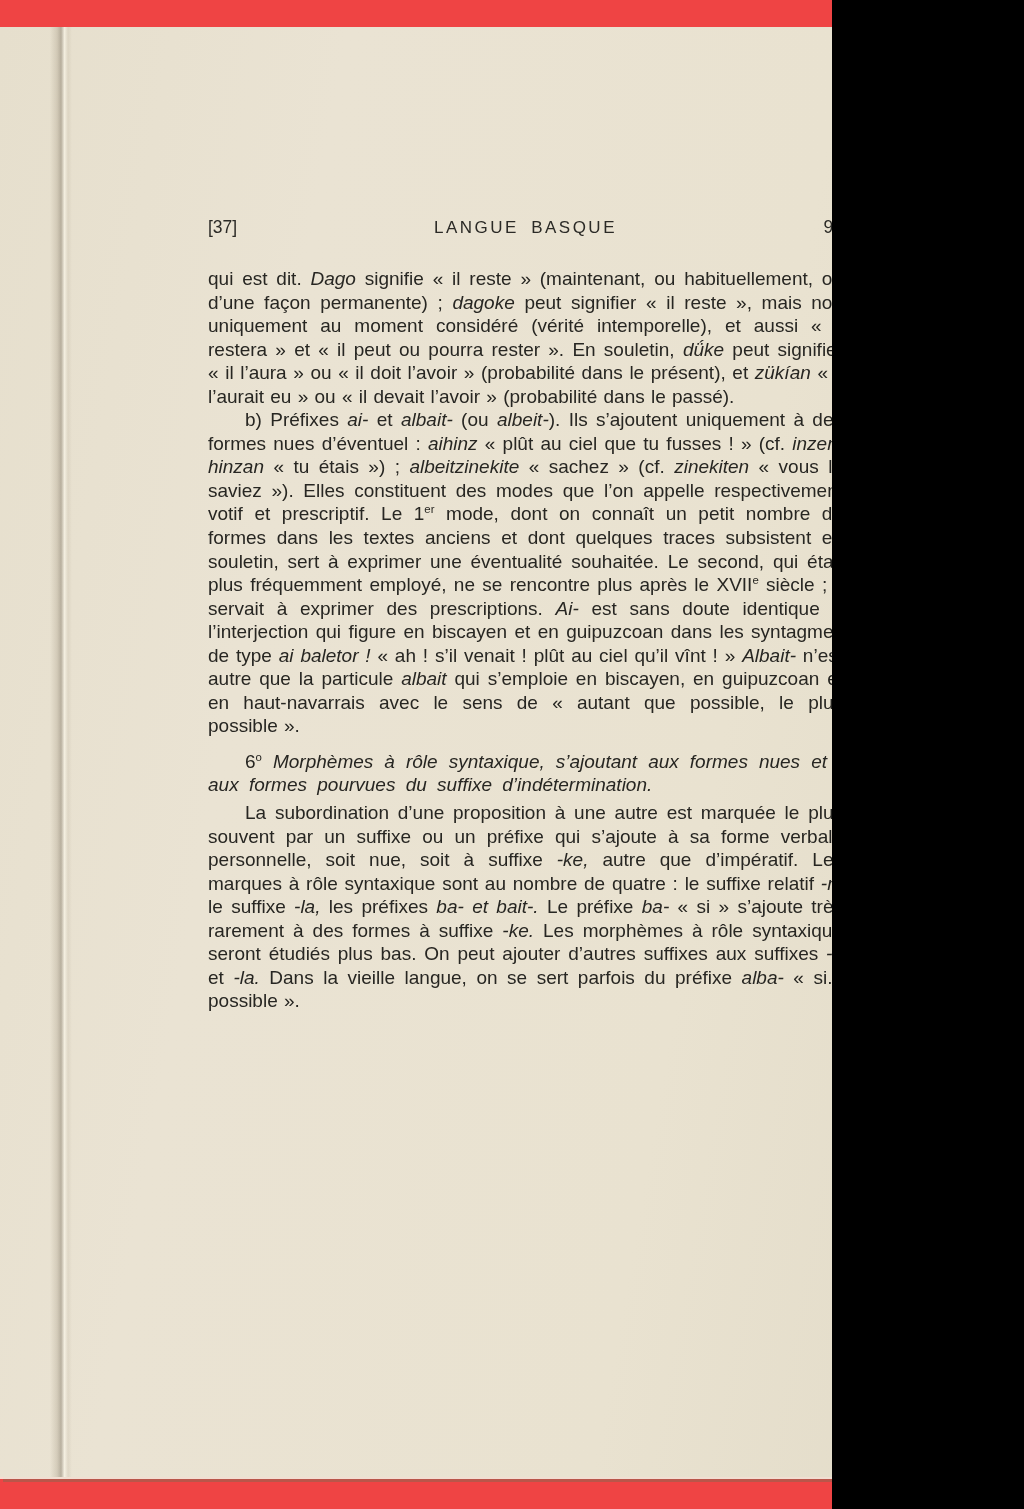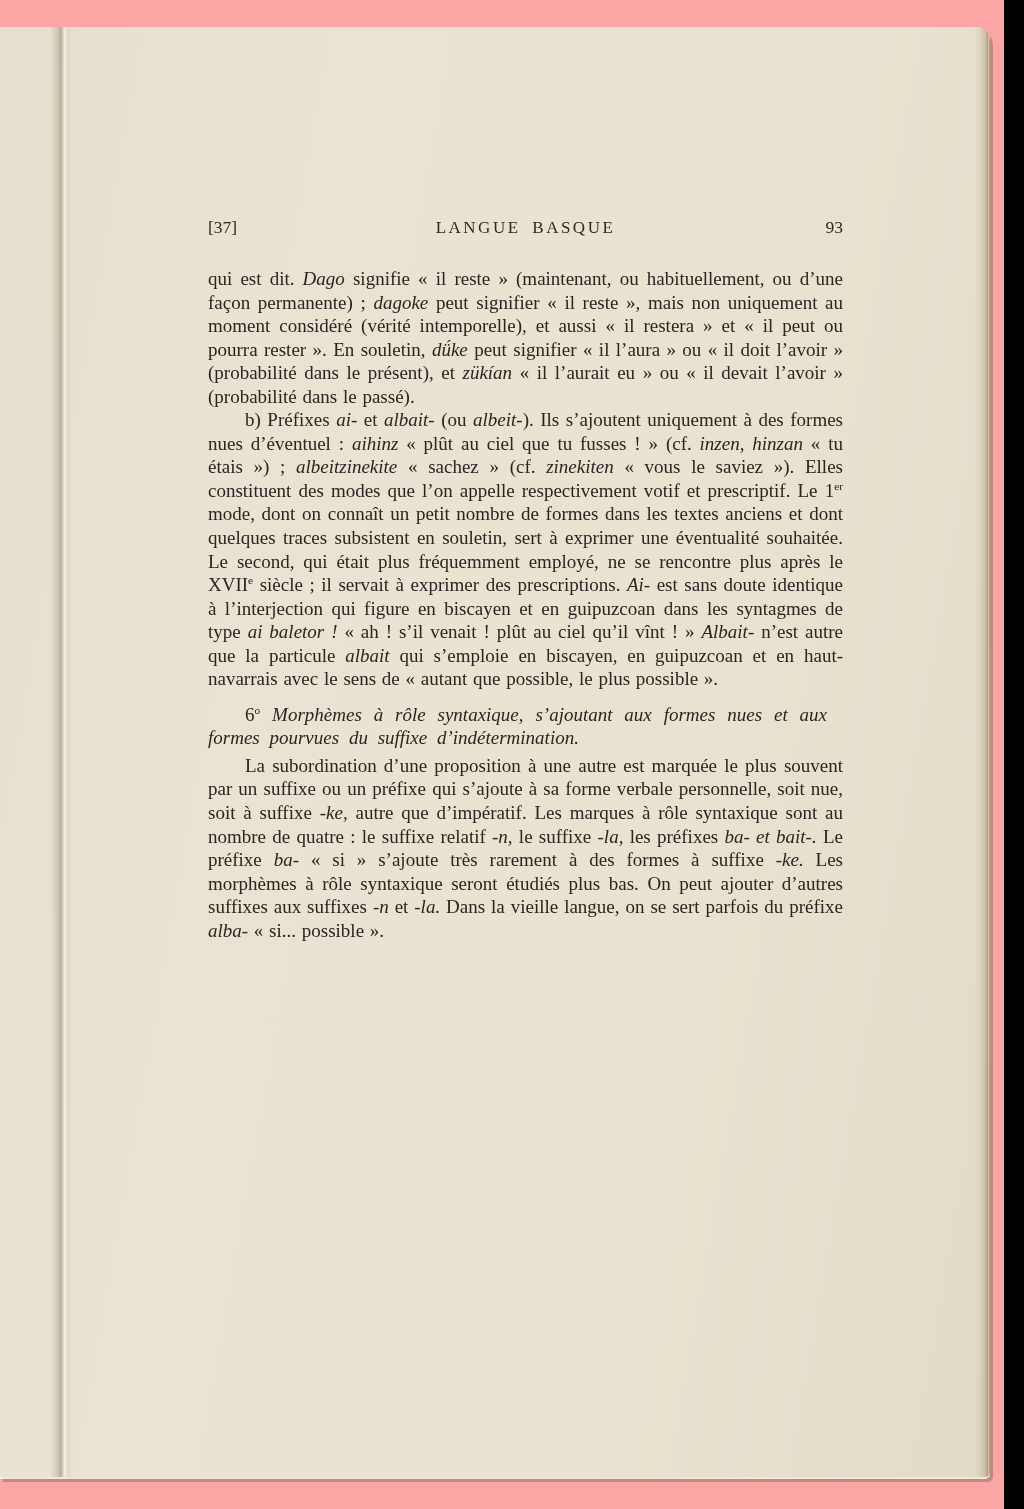--- a/index.html
+++ b/index.html
@@ -1,22 +1,22 @@
 <!DOCTYPE html>
 <html lang="fr"><head>
 <meta charset="utf-8">
 <style>
   html, body { margin: 0; padding: 0; background: #000; }
   .scan {
     position: relative;
-    width: 1004px;
+    width: 832px;
     height: 1509px;
     overflow: hidden;
-    background: #fca5a5;
-    font-family: Liberation Serif, serif;
+    background: #ef4444;
+    font-family: Liberation Sans, sans-serif;
   }
   
   .page {
     position: absolute;
     left: 0;
     top: 27px;
     width: 990px;
     height: 1450px;
     background: linear-gradient(100deg, #e6dfcd 0%, #eae3d3 28%, #e9e2d0 68%, #e2dbc8 100%);
     border-radius: 0 13px 5px 0;

